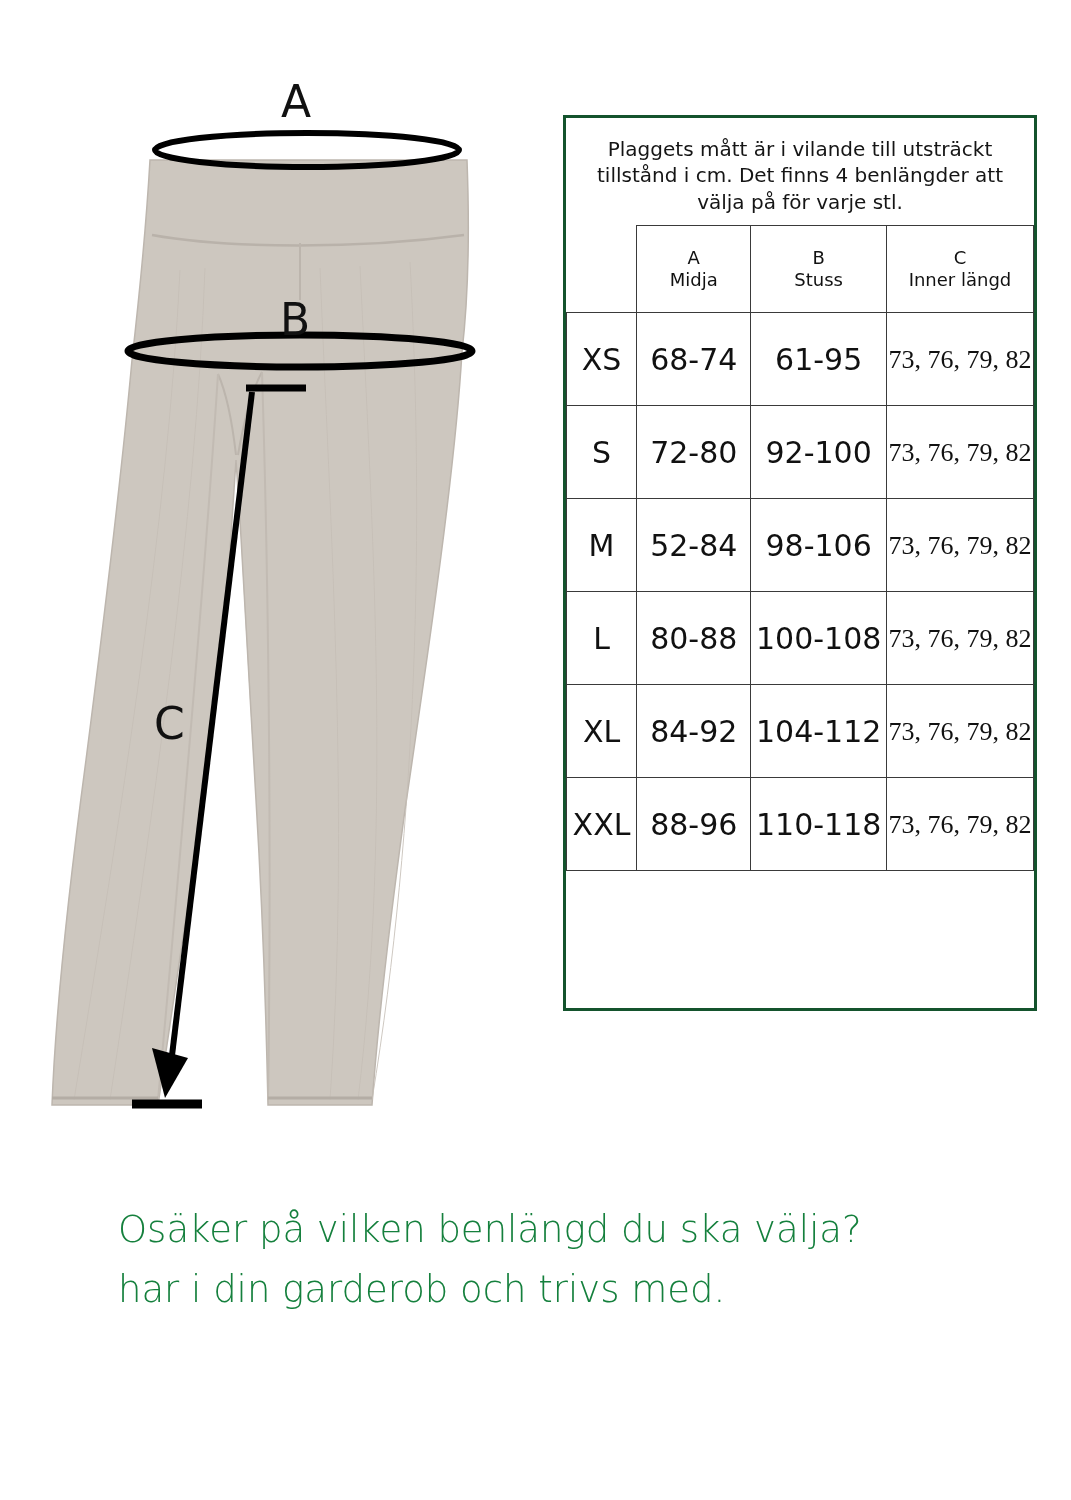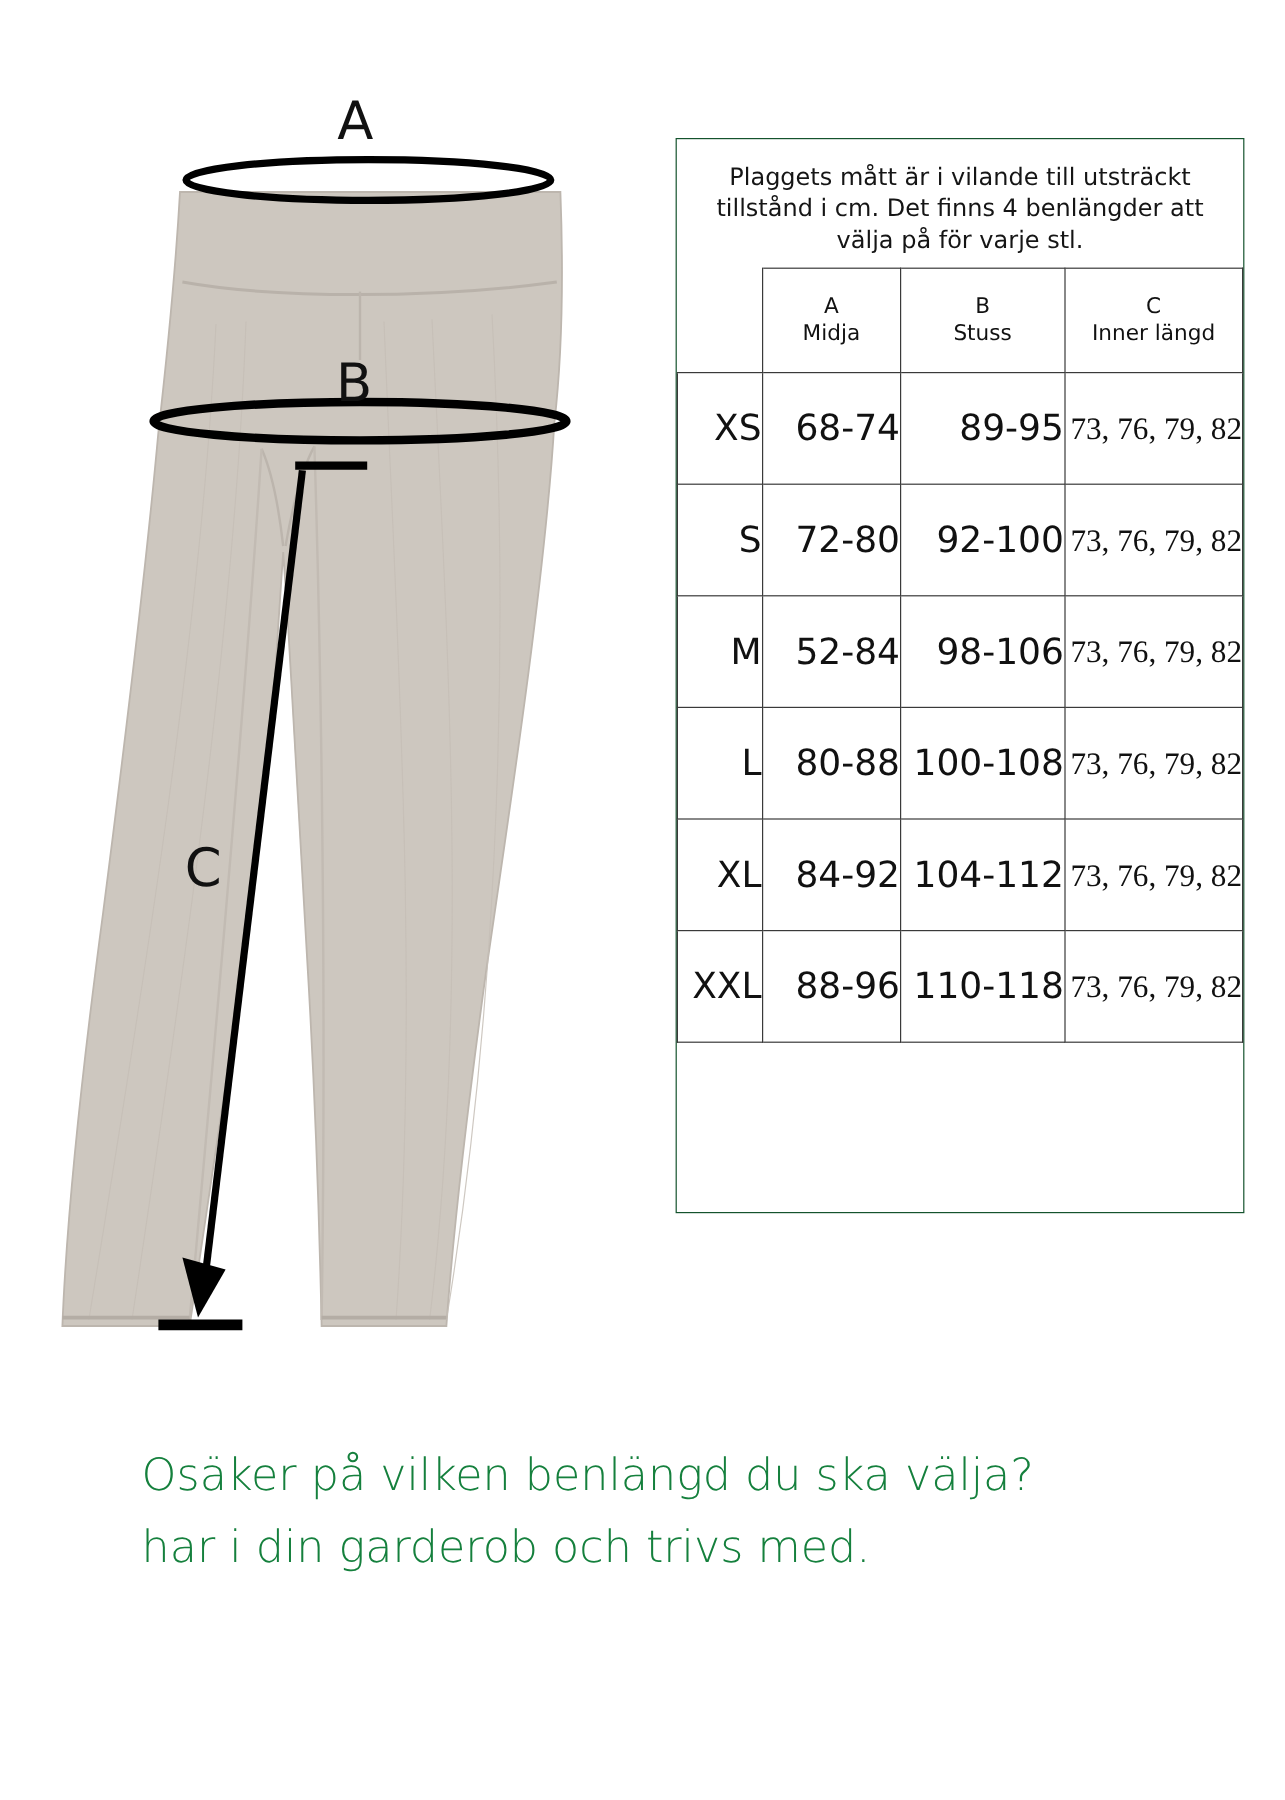--- a/index.html
+++ b/index.html
@@ -39,21 +39,21 @@
   #letter-b { left: 280px; top: 298px; }
   #letter-c { left: 154px; top: 702px; }
 
   
   #table-card {
     position: absolute;
     left: 563px;
     top: 115px;
     width: 474px;
     height: 896px;
-    border: 1px solid #14532d;
+    border: 3px solid #14532d;
     box-sizing: border-box;
     background: #ffffff;
   }
   #table-note {
     padding: 18px 14px 10px 14px;
     text-align: center;
     font-size: 20px;
     line-height: 1.32;
     color: #151515;
   }
@@ -74,21 +74,20 @@
     font-size: 18px;
     line-height: 1.25;
     height: 78px;
     padding: 4px 2px;
   }
   #size-table thead th .hdr-letter { display: block; }
   #size-table thead th .hdr-name { display: block; }
   #size-table tbody td {
     font-size: 30px;
     height: 92px;
-    text-align: right;
   }
   #size-table tbody td.len {
     font-size: 26px;
     line-height: 1.2;
     font-family: Liberation Serif, serif;
   }
   col.c-size { width: 15%; }
   col.c-a    { width: 24.5%; }
   col.c-b    { width: 29%; }
   col.c-c    { width: 31.5%; }
@@ -202,21 +201,21 @@
         <th>
           <span class="hdr-letter">C</span>
           <span class="hdr-name">Inner längd</span>
         </th>
       </tr>
     </thead>
     <tbody>
       <tr>
         <td>XS</td>
         <td>68-74</td>
-        <td>89-95</td>
+        <td>61-95</td>
         <td class="len">73, 76, 79, 82</td>
       </tr>
       <tr>
         <td>S</td>
         <td>72-80</td>
         <td>92-100</td>
         <td class="len">73, 76, 79, 82</td>
       </tr>
       <tr>
         <td>M</td>

